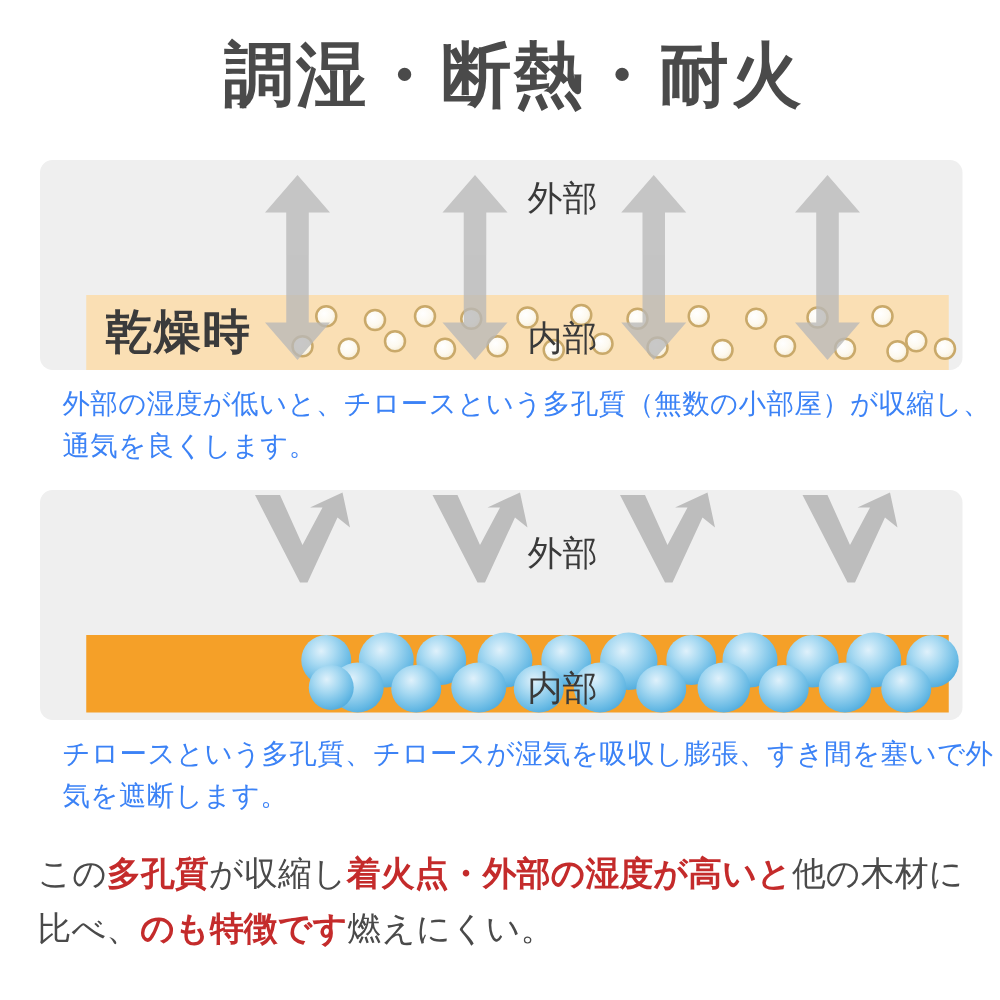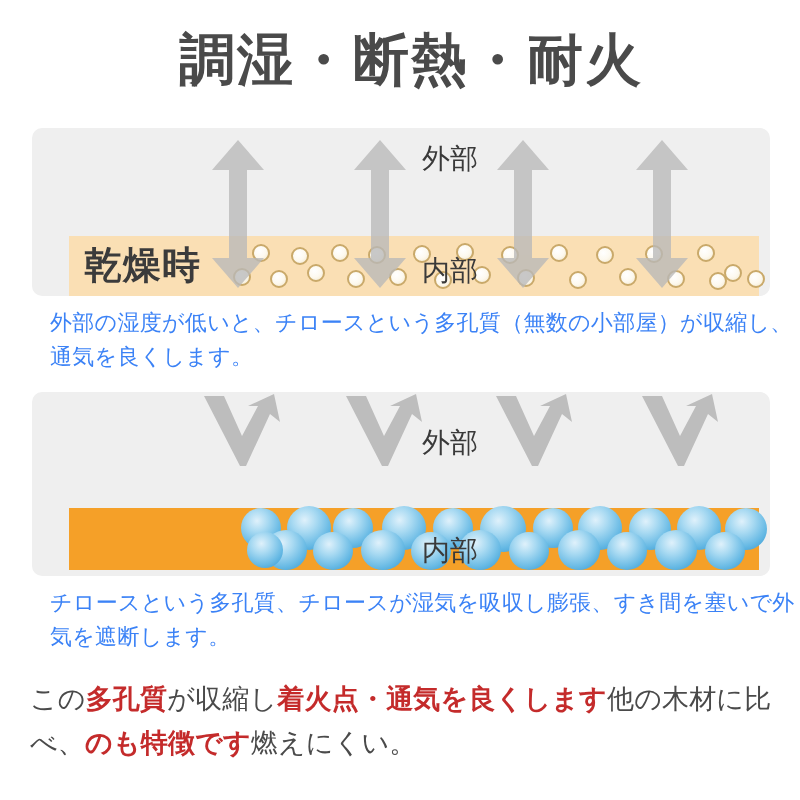--- a/index.html
+++ b/index.html
@@ -284,14 +284,14 @@
     <div class="sphere" style="left:178px; top:24px; width:36px; height:36px;"></div>
   </div>
 
   <div class="side-label" style="left:390px; top:32px;">外部</div>
   <div class="side-label" style="left:390px; top:140px;">内部</div>
 </div>
 
 <div class="caption" id="caption-wet">チロースという多孔質、チロースが湿気を吸収し膨張、すき間を塞いで外気を遮断します。</div>
 
 <div id="summary">
-  <span>この</span><span class="hl">多孔質</span><span>が収縮し</span><span class="hl">着火点・通気を良くします</span><span>他の木材に比べ、</span><span class="hl">のも特徴です</span><span>燃えにくい。</span>
+  <span>この</span><span class="hl">多孔質</span><span>が収縮し</span><span class="hl">着火点・外部の湿度が高いと</span><span>他の木材に比べ、</span><span class="hl">のも特徴です</span><span>燃えにくい。</span>
 </div>
 
 </body></html>

